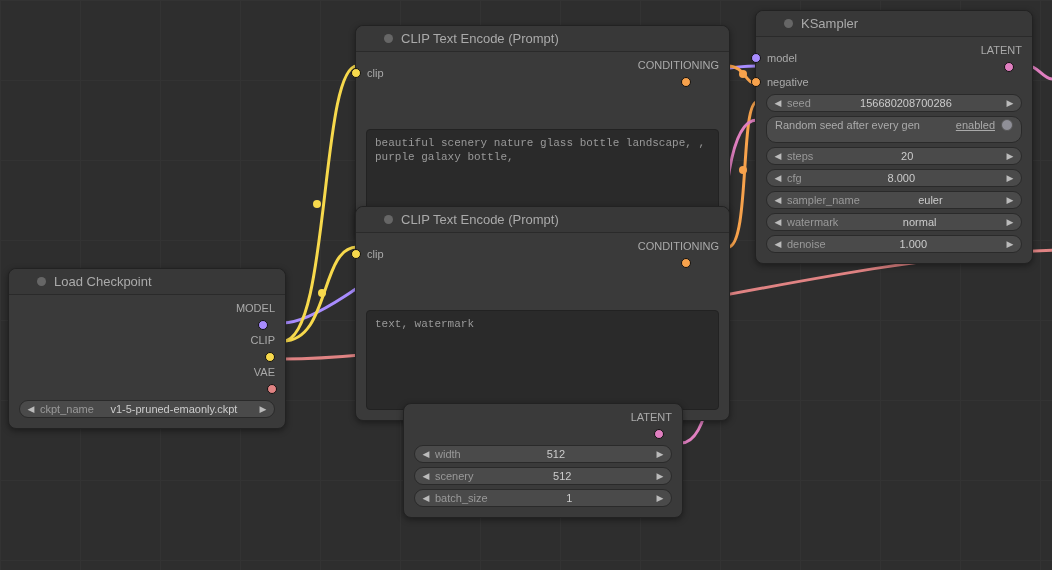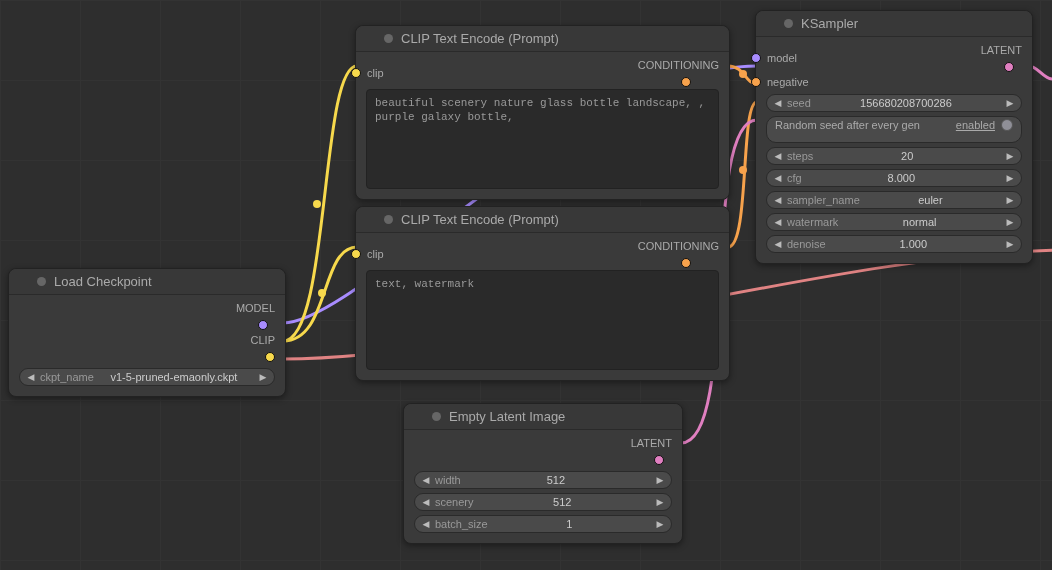--- a/index.html
+++ b/index.html
@@ -57,20 +57,21 @@
     background: #2a2a2a;
     color: #999;
     border: 1px solid #222;
     border-radius: 4px;
     padding: 6px 8px;
     font-family: "Courier New", monospace;
     font-size: 11px;
     line-height: 1.3;
     min-height: 100px;
     white-space: pre-wrap;
+    margin-top: 40px;
   }
   .widget {
     display: flex; align-items: center; justify-content: space-between;
     background: #4a4a4a;
     border: 1px solid #2a2a2a;
     border-radius: 10px;
     padding: 2px 6px;
     margin-top: 4px;
     font-size: 11px;
     height: 18px;
@@ -132,20 +133,27 @@
           <span class="port c-model port-out"></span>
         </span>
     </div>
     <div class="io-row">
       <span></span>
       <span class="io-right">
           <span>CLIP</span>
           <span class="port c-clip port-out"></span>
         </span>
     </div>
+    <div class="io-row">
+      <span></span>
+      <span class="io-right">
+          <span>VAE</span>
+          <span class="port c-vae port-out"></span>
+        </span>
+    </div>
     <div class="widget">
       <span class="arrow">◀</span>
       <span class="wlabel">ckpt_name</span>
       <span class="wval">v1-5-pruned-emaonly.ckpt</span>
       <span class="arrow">▶</span>
     </div>
   </div>
 </div>
 
 <div class="node" style="left:355px; top:25px; width:375px;">
@@ -182,24 +190,20 @@
       <span class="io-right">
           <span>CONDITIONING</span>
           <span class="port c-cond port-out"></span>
         </span>
     </div>
     <div class="textbox">text, watermark</div>
   </div>
 </div>
 
 <div class="node" style="left:403px; top:403px; width:280px;">
-  <div class="node-header">
-    <span class="header-dot"></span>
-    <span>Empty Latent Image</span>
-  </div>
   <div class="node-body">
     <div class="io-row">
       <span></span>
       <span class="io-right">
           <span>LATENT</span>
           <span class="port c-latent port-out"></span>
         </span>
     </div>
     <div class="widget">
       <span class="arrow">◀</span>

